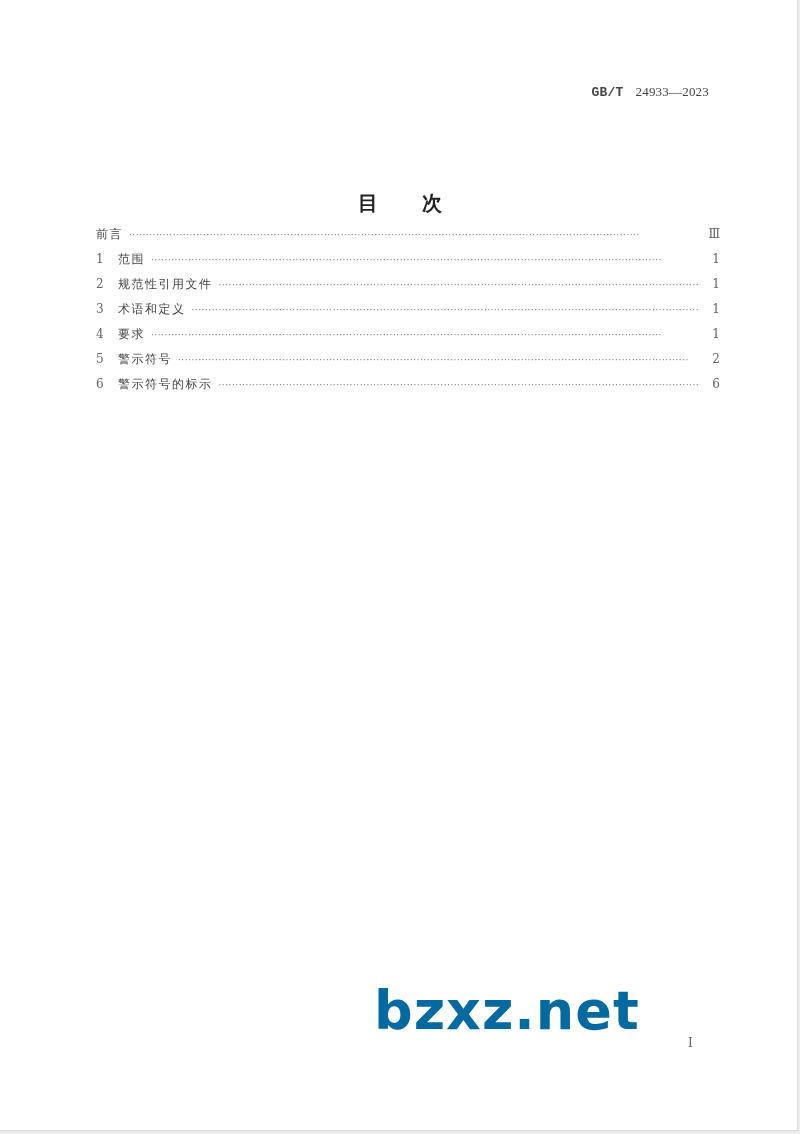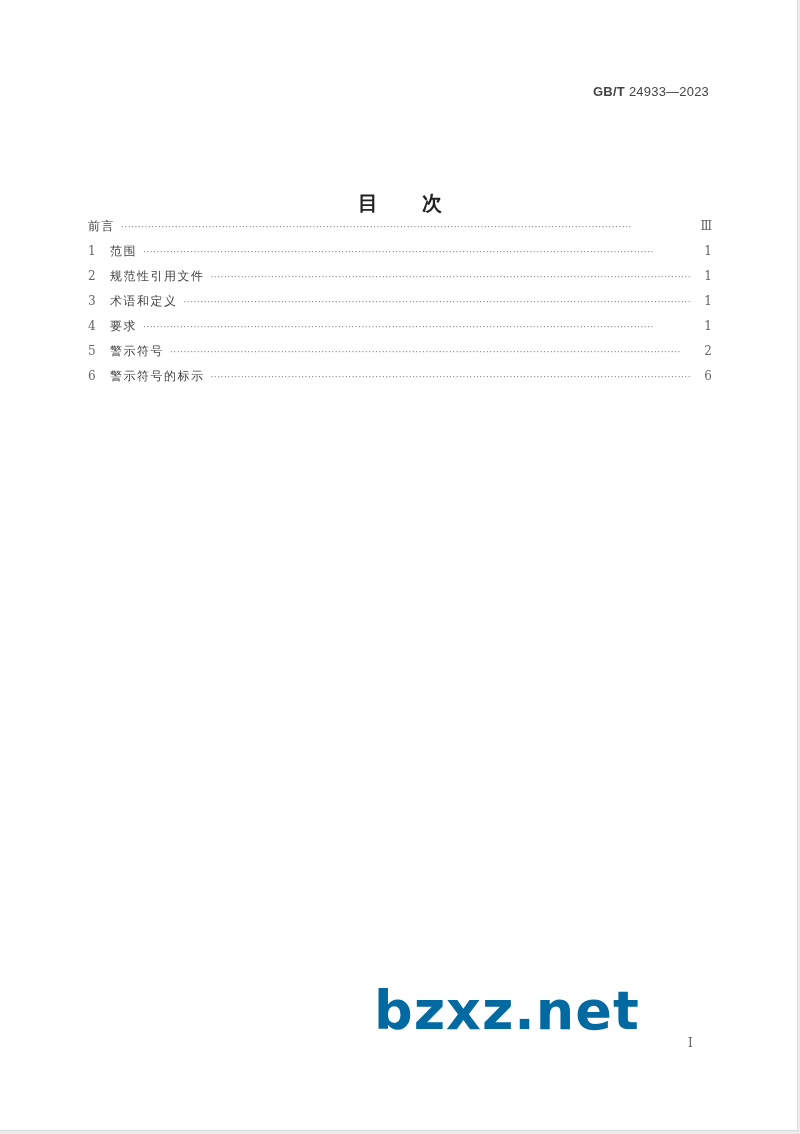--- a/index.html
+++ b/index.html
@@ -27,47 +27,47 @@
     }
     .doc-code {
       position: absolute;
       top: 84px;
       right: 88px;
       font-size: 13px;
       color: #444;
       letter-spacing: 0.2px;
     }
     .doc-code .prefix {
-      font-family: Liberation Sans, sans-serif;
+      font-family: Liberation Mono, monospace;
       font-weight: bold;
     }
     .doc-code .num {
-      font-family: Liberation Sans, sans-serif;
-      margin-left: 4px;
+      font-family: Liberation Serif, serif;
+      margin-left: 12px;
     }
     .toc-title {
       position: absolute;
       top: 150px;
       left: 0;
       width: 800px;
       text-align: center;
       font-family: "DejaVu Sans", "Liberation Sans", sans-serif;
       font-size: 20px;
       font-weight: bold;
       color: #222;
       margin-top: 40px;
     }
     .toc-title span { display: inline-block; }
     .toc-title .gap { width: 44px; }
     .toc {
       position: absolute;
       top: 218px;
       left: 88px;
       width: 624px;
-      margin: 0;
+      margin: 8px;
       padding: 0;
       list-style: none;
     }
     .toc-row {
       display: flex;
       align-items: baseline;
       height: 25px;
       font-size: 12px;
       color: #555;
       cursor: pointer;

